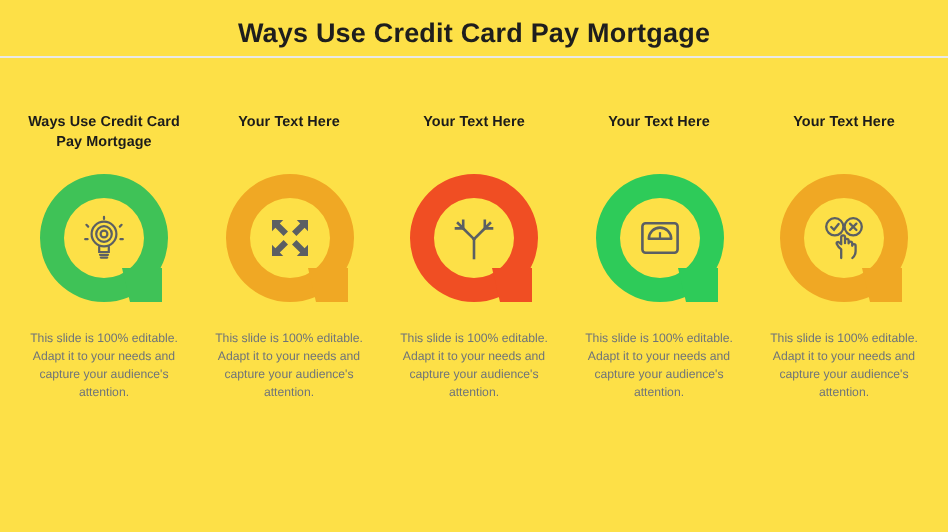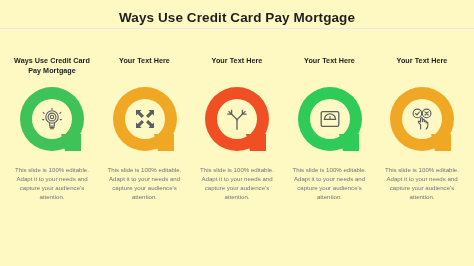--- a/index.html
+++ b/index.html
@@ -12,21 +12,21 @@
     width: 474px;
     height: 266px;
     overflow: hidden;
     font-family: "Liberation Sans", sans-serif;
     -webkit-font-smoothing: antialiased;
   }
   .slide {
     position: relative;
     width: 474px;
     height: 266px;
-    background: #fef9c3;
+    background: #fde047;
     box-sizing: border-box;
     padding-left: 12px;
   }
   
   .title-wrap {
     position: absolute;
     top: 8px;
     left: 0;
     width: 474px;
     text-align: center;

